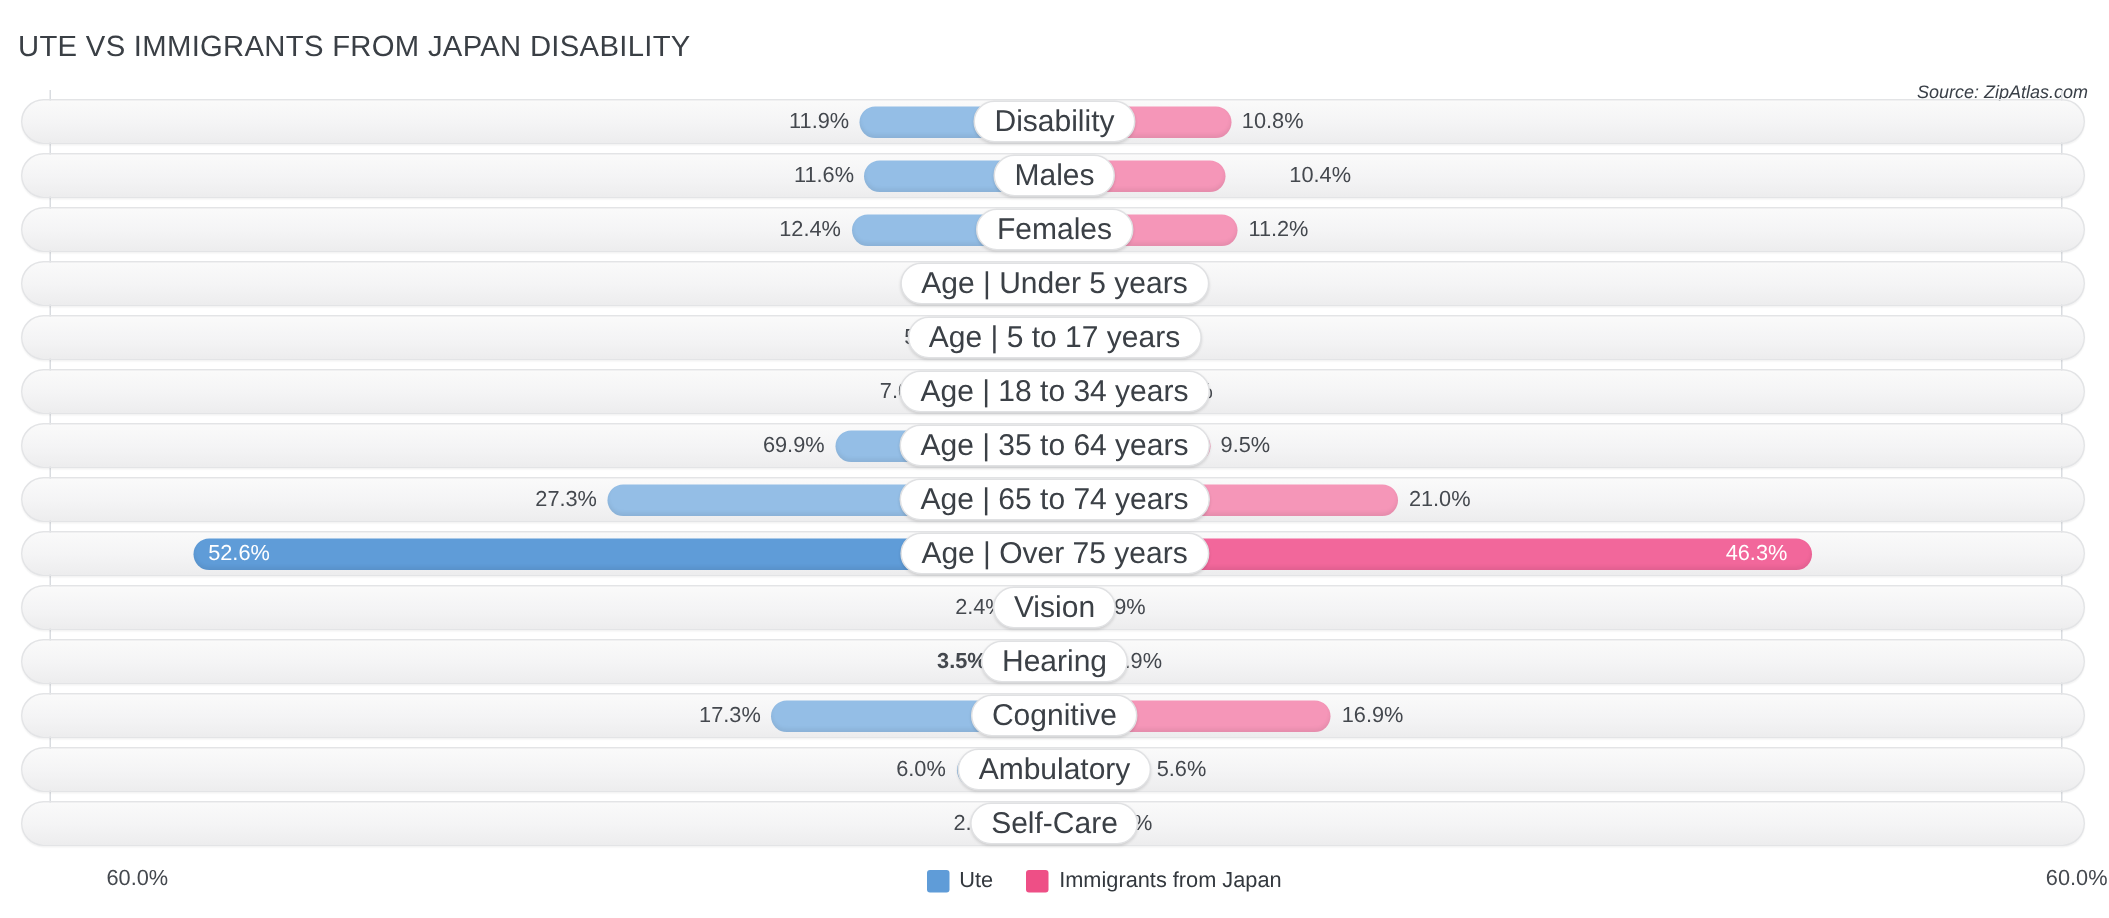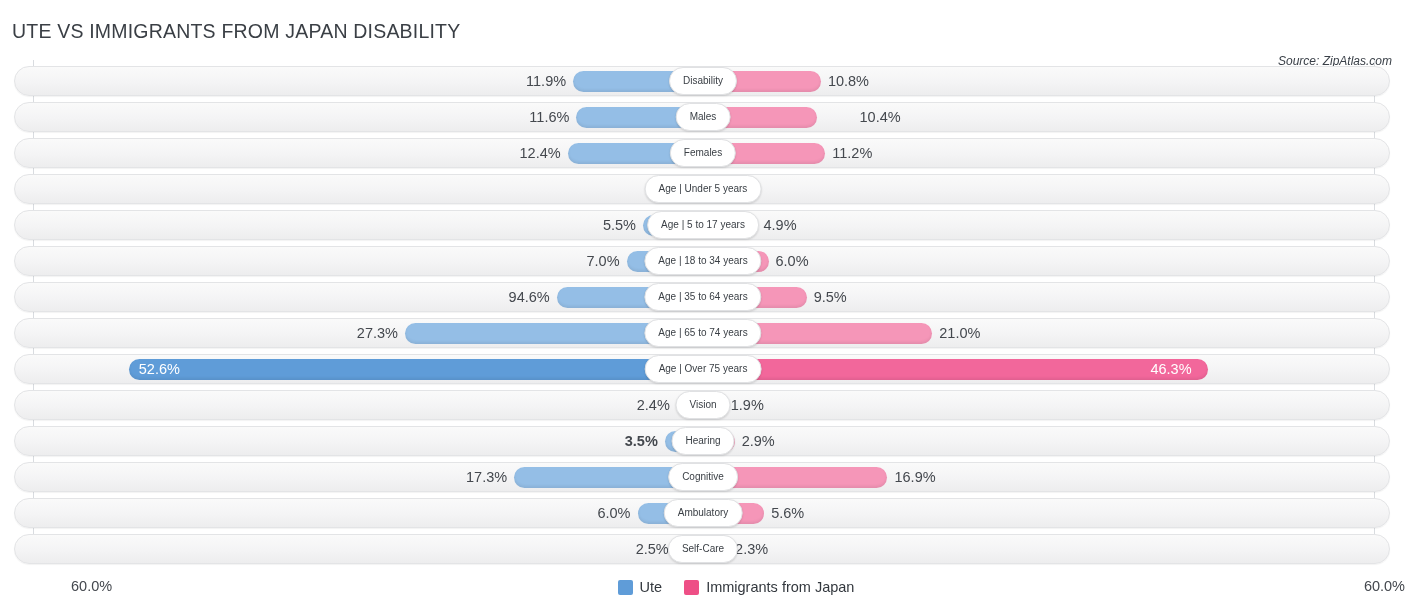--- a/index.html
+++ b/index.html
@@ -74,21 +74,21 @@
   .val.inside { color:#ffffff; }
 
   
   .pill {
     position:absolute; top:1px; left:50%; transform:translateX(-50%);
     height:28px; line-height:26px;
     padding:0 13px;
     background:#ffffff;
     border:1px solid #e0e1e3;
     border-radius:14px;
-    font-size:10px; color:#3b4046;
+    font-size:20px; color:#3b4046;
     white-space:nowrap;
     box-shadow:0 1px 2px rgba(0,0,0,.13);
     z-index:3;
   }
 
   
   .foot { position:absolute; left:0; top:572px; width:1406px; height:40px;margin-left:33px; }
   .axis {
     position:absolute; top:6px;
     font-size:14.5px; color:#44484e; white-space:nowrap;
@@ -163,21 +163,21 @@
           <div class="bar left" style="left: 626.583px; width: 76.4167px;"></div>
           <div class="bar right" style="left: 703px; width: 65.5px;"></div>
           <div class="val l" style="right: 786.417px;">7.0%</div>
           <div class="val r" style="left: 775.5px;">6.0%</div>
           <div class="pill" style="left: 703px;">Age | 18 to 34 years</div>
         </div>
         <div class="row">
           <div class="track"></div>
           <div class="bar left" style="left: 556.717px; width: 146.283px;"></div>
           <div class="bar right" style="left: 703px; width: 103.708px;"></div>
-          <div class="val l" style="right: 856.283px;">94.6%</div>
+          <div class="val l" style="right: 856.283px;">69.9%</div>
           <div class="val r" style="left: 813.708px;">9.5%</div>
           <div class="pill" style="left: 703px;">Age | 35 to 64 years</div>
         </div>
         <div class="row">
           <div class="track"></div>
           <div class="bar left" style="left: 404.975px; width: 298.025px;"></div>
           <div class="bar right" style="left: 703px; width: 229.25px;"></div>
           <div class="val l" style="right: 1008.02px;">27.3%</div>
           <div class="val r" style="left: 939.25px;">21.0%</div>
           <div class="pill" style="left: 703px;">Age | 65 to 74 years</div>

